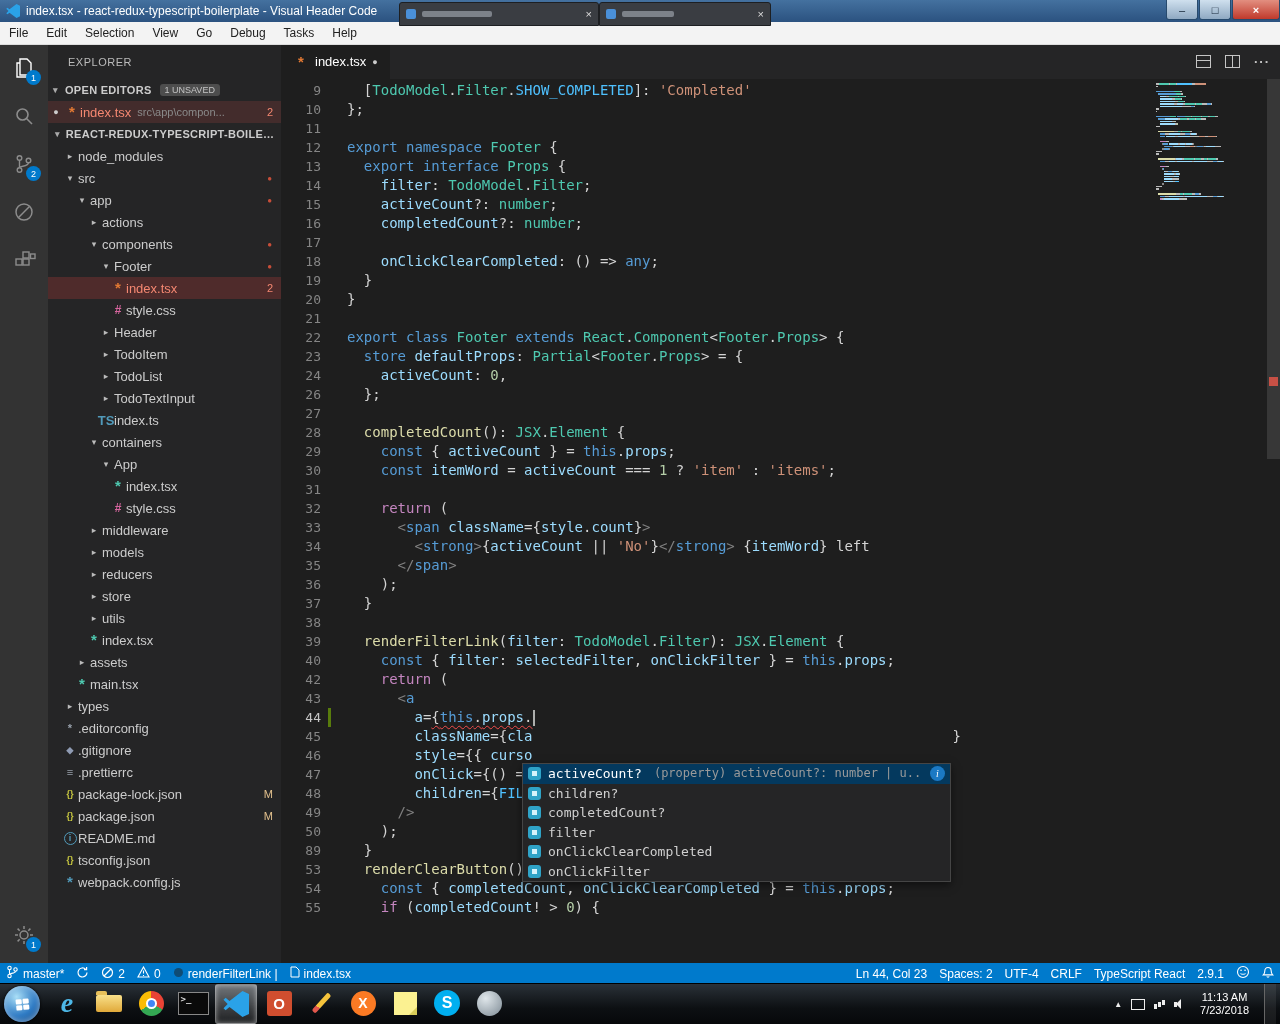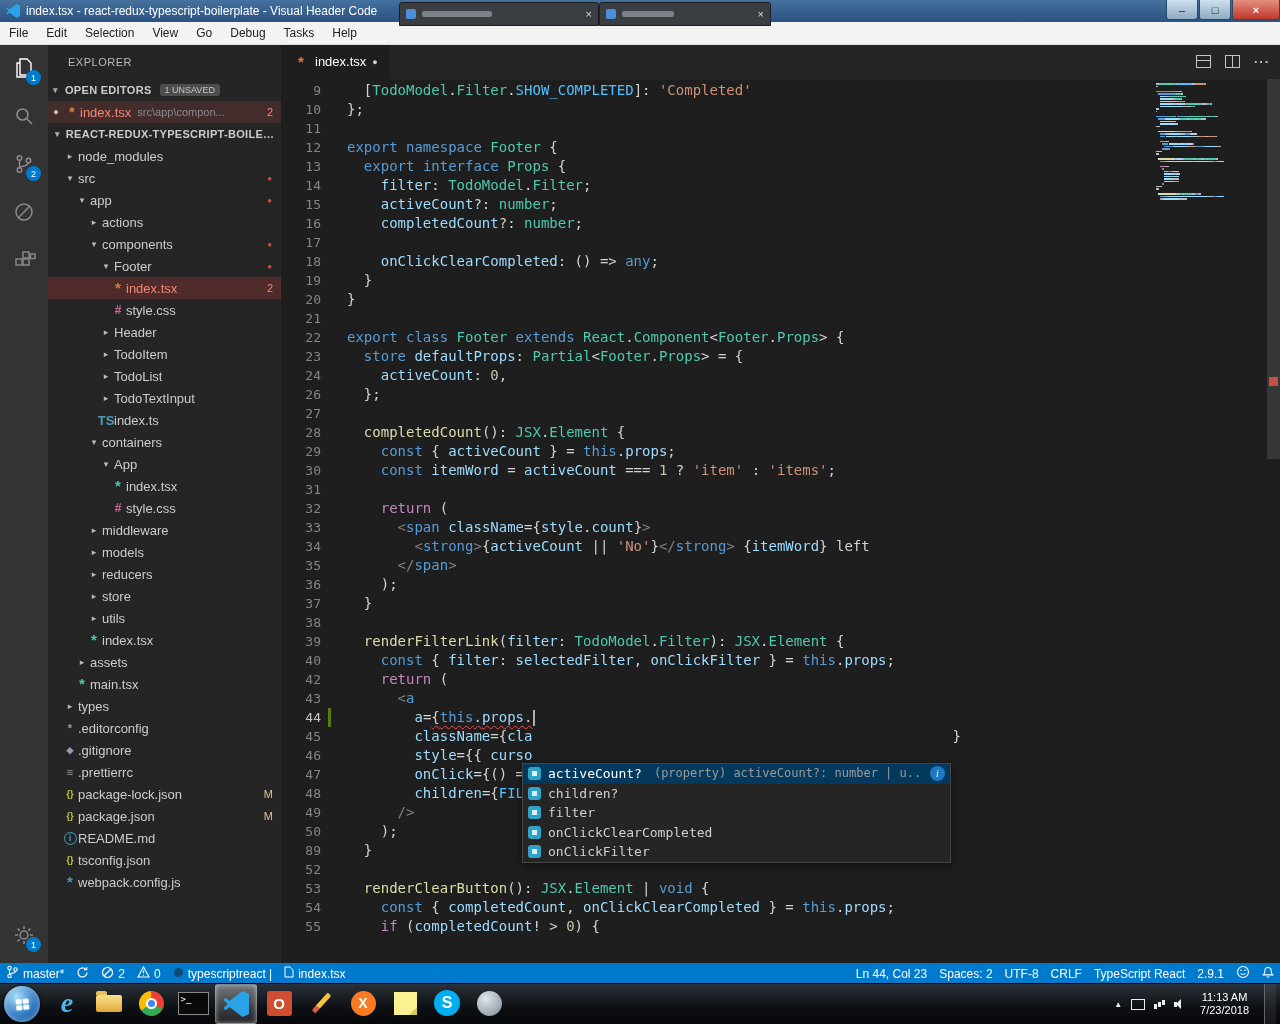--- a/index.html
+++ b/index.html
@@ -463,21 +463,20 @@
         <div class="crow"><span class="lnum">42</span><span class="ltext"><span class="p">    </span><span class="c2">return</span><span class="p"> (</span></span></div>
         <div class="crow"><span class="lnum">43</span><span class="ltext"><span class="p">      </span><span class="pu">&lt;</span><span class="k">a</span></span></div>
         <div class="crow cur chg"><span class="lnum">44</span><span class="ltext"><span class="p">        </span><span class="v">a</span><span class="p">=</span><span class="p u">{</span><span class="k u">this</span><span class="p u">.</span><span class="v u">props</span><span class="p u">.</span><span class="caret"></span></span></div>
         <div class="crow"><span class="lnum">45</span><span class="ltext"><span class="p">        </span><span class="v">className</span><span class="p">=</span><span class="p">{</span><span class="v">cla</span><span class="p gap">}</span></span></div>
         <div class="crow"><span class="lnum">46</span><span class="ltext"><span class="p">        </span><span class="v">style</span><span class="p">=</span><span class="p">{{ </span><span class="v">curso</span></span></div>
         <div class="crow"><span class="lnum">47</span><span class="ltext"><span class="p">        </span><span class="v">onClick</span><span class="p">=</span><span class="p">{() =&gt;</span></span></div>
         <div class="crow"><span class="lnum">48</span><span class="ltext"><span class="p">        </span><span class="v">children</span><span class="p">=</span><span class="p">{</span><span class="cst">FILT</span></span></div>
         <div class="crow"><span class="lnum">49</span><span class="ltext"><span class="p">      </span><span class="pu">/&gt;</span></span></div>
         <div class="crow"><span class="lnum">50</span><span class="ltext"><span class="p">    );</span></span></div>
         <div class="crow"><span class="lnum">89</span><span class="ltext"><span class="p">  }</span></span></div>
-        <div class="crow"><span class="lnum">52</span><span class="ltext"></span></div>
         <div class="crow"><span class="lnum">53</span><span class="ltext"><span class="p">  </span><span class="f">renderClearButton</span><span class="p">(): </span><span class="ty">JSX</span><span class="p">.</span><span class="ty">Element</span><span class="p"> | </span><span class="k">void</span><span class="p"> {</span></span></div>
         <div class="crow"><span class="lnum">54</span><span class="ltext"><span class="p">    </span><span class="k">const</span><span class="p"> { </span><span class="v">completedCount</span><span class="p">, </span><span class="v">onClickClearCompleted</span><span class="p"> } = </span><span class="k">this</span><span class="p">.</span><span class="v">props</span><span class="p">;</span></span></div>
         <div class="crow"><span class="lnum">55</span><span class="ltext"><span class="p">    </span><span class="c2">if</span><span class="p"> (</span><span class="v">completedCount</span><span class="p">! &gt; </span><span class="n">0</span><span class="p">) {</span></span></div>
       </div>
     <div id="minimap">
         <div class="mml">
           <span style="width: 3.15px; background: rgb(187, 187, 187);"></span>
           <span style="width: 9.45px; background: rgb(78, 201, 176);"></span>
           <span style="width: 1.05px; background: rgb(187, 187, 187);"></span>
           <span style="width: 6.3px; background: rgb(78, 201, 176);"></span>
@@ -811,20 +810,24 @@
     <div id="suggest">
         <div class="sgrow selr">
           <span class="sgicon"></span>
           <span>activeCount?</span>
           <span class="sgdetail">(property) activeCount?: number | u..</span>
           <span class="sginfo">i</span>
         </div>
         <div class="sgrow">
           <span class="sgicon"></span>
           <span>children?</span>
+        </div>
+        <div class="sgrow">
+          <span class="sgicon"></span>
+          <span>completedCount?</span>
         </div>
         <div class="sgrow">
           <span class="sgicon"></span>
           <span>filter</span>
         </div>
         <div class="sgrow">
           <span class="sgicon"></span>
           <span>onClickClearCompleted</span>
         </div>
         <div class="sgrow">
@@ -871,38 +874,38 @@
               <path d="M6.5 1 12 11H1z"></path>
               <path d="M6.5 4.5v3M6.5 9v1"></path>
             </g>
           </svg></span>
         <span>0</span>
       </span>
       <span class="sitem">
         <span><svg width="11" height="11">
             <circle cx="5.5" cy="5.5" r="4.5" fill="#1e1e1e" opacity=".5"></circle>
           </svg></span>
-        <span>typescriptreact |</span>
+        <span>renderFilterLink |</span>
       </span>
       <span class="sitem">
         <span><svg width="10" height="12" viewBox="0 0 10 12">
             <path d="M1 1h5l3 3v7H1z" fill="none" stroke="#fff"></path>
           </svg></span>
         <span>index.tsx</span>
       </span>
     </div>
   <div class="sright" id="statusright">
       <span class="sitem">
         <span>Ln 44, Col 23</span>
       </span>
       <span class="sitem">
         <span>Spaces: 2</span>
       </span>
       <span class="sitem">
-        <span>UTF-8</span>
+        <span>UTF-4</span>
       </span>
       <span class="sitem">
         <span>CRLF</span>
       </span>
       <span class="sitem">
         <span>TypeScript React</span>
       </span>
       <span class="sitem">
         <span>2.9.1</span>
       </span>

